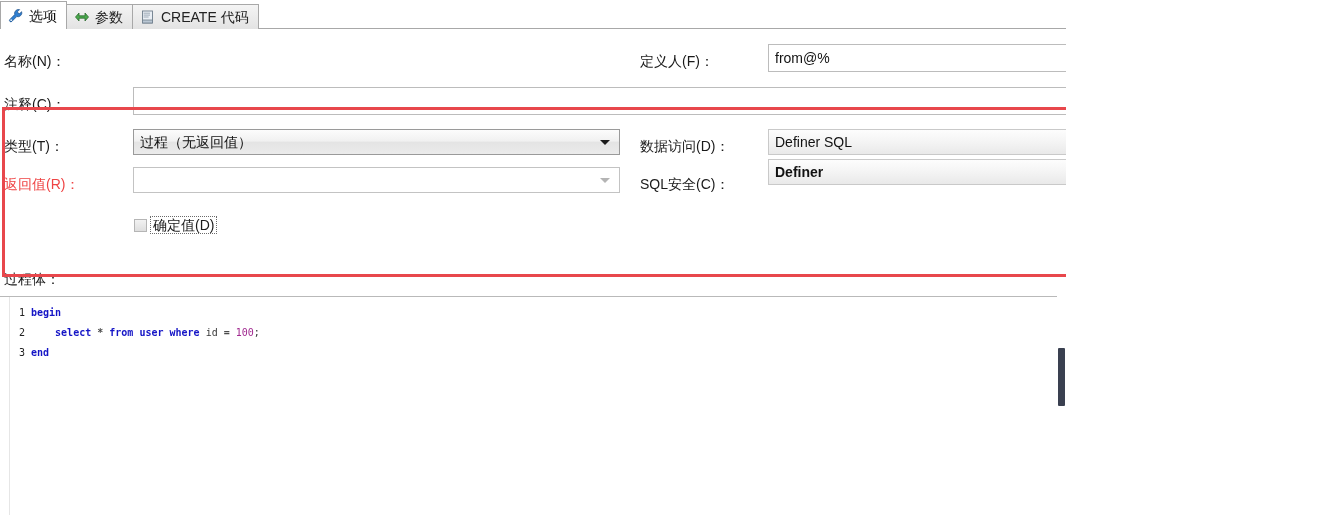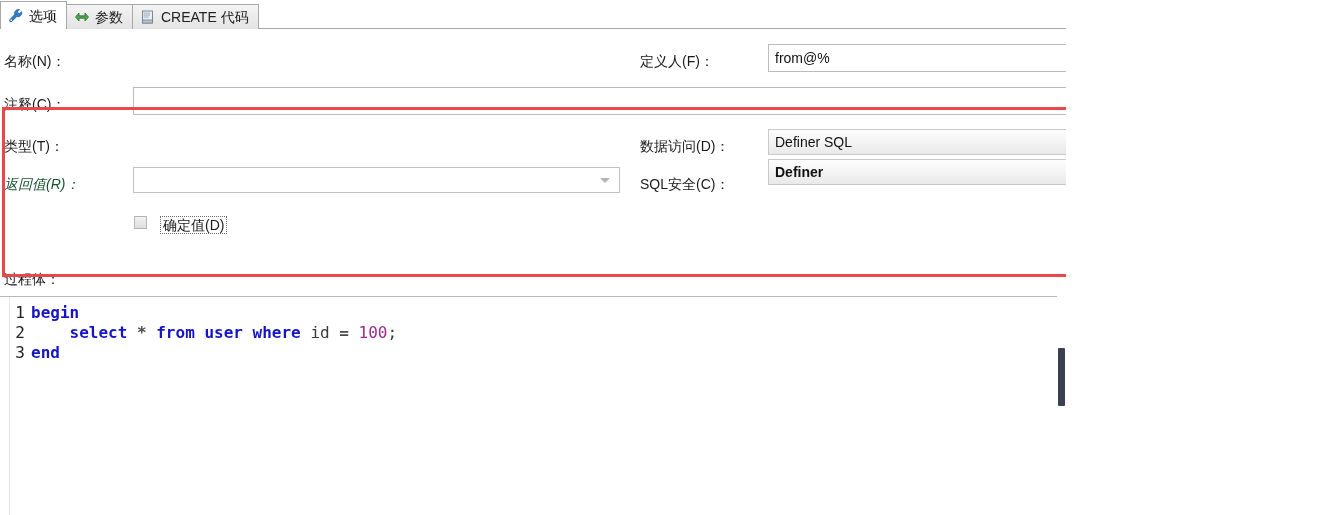--- a/index.html
+++ b/index.html
@@ -67,21 +67,21 @@
     left: 0; top: 29px;
     width: 1330px; height: 236px;
   }
   .fld-label {
     position: absolute;
     font-size: 14px;
     color: #1a1a1a;
     white-space: nowrap;
     line-height: 1;
   }
-  .fld-label.disabled { color: #14532d; font-style: italic; }
+  .fld-label.disabled { color: #ef4444; }
 
   .textbox {
     position: absolute;
     box-sizing: border-box;
     background: #ffffff;
     border: 1px solid #bcbcbc;
     font-size: 14px;
     color: #111;
     padding: 0 6px;
     display: flex;
@@ -117,21 +117,22 @@
     border-left: 5px solid transparent;
     border-right: 5px solid transparent;
     border-top: 5px solid #1b1b1b;
   }
   .arrow.dim { border-top-color: #b4b4b4; }
 
   
   .checkrow {
     position: absolute;
     display: flex;
-    gap: 13px;
+    align-items: center;
+    gap: 3px;
   }
   .checkbox {
     width: 13px; height: 13px;
     box-sizing: border-box;
     border: 1px solid #b5b5b5;
     background: linear-gradient(#f2f2f2, #dedede);
   }
   .checklabel {
     font-size: 14px;
     color: #1a1a1a;
@@ -175,21 +176,21 @@
   .gutter-line {
     position: absolute;
     left: 9px; top: 0;
     width: 1px; height: 219px;
     background: #e6e6e6;
   }
   .code {
     position: absolute;
     left: 11px; top: 6px;
     font-family: "DejaVu Sans Mono", "Liberation Mono", monospace;
-    font-size: 16px;
+    font-size: 10px;
     line-height: 20px;
     white-space: pre;
   }
   .ln {
     display: inline-block;
     width: 14px;
     text-align: right;
     color: #222;
     margin-right: 6px;
     font-weight: normal;
@@ -260,20 +261,24 @@
 
     <div class="fld-label" style="left:4px; top:25px;">名称(N)：</div>
 
     <div class="fld-label" style="left:640px; top:25px;">定义人(F)：</div>
     <div class="textbox" style="left:768px; top:15px; width:562px; height:28px;">from@%</div>
 
     <div class="fld-label" style="left:4px; top:68px;">注释(C)：</div>
     <div class="textbox" style="left:133px; top:58px; width:1190px; height:28px;"></div>
 
     <div class="fld-label" style="left:4px; top:110px;">类型(T)：</div>
+    <div class="combo" style="left:133px; top:100px; width:487px; height:26px;">
+      <span>过程（无返回值）</span>
+      <span class="arrow"></span>
+    </div>
 
     <div class="fld-label" style="left:640px; top:110px;">数据访问(D)：</div>
     <div class="combo flat" style="left:768px; top:100px; width:562px; height:26px;">
       <span>Definer SQL</span>
     </div>
 
     <div class="fld-label disabled" style="left:4px; top:148px;">返回值(R)：</div>
     <div class="combo empty" style="left:133px; top:138px; width:487px; height:26px;">
       <span></span>
       <span class="arrow dim"></span>

